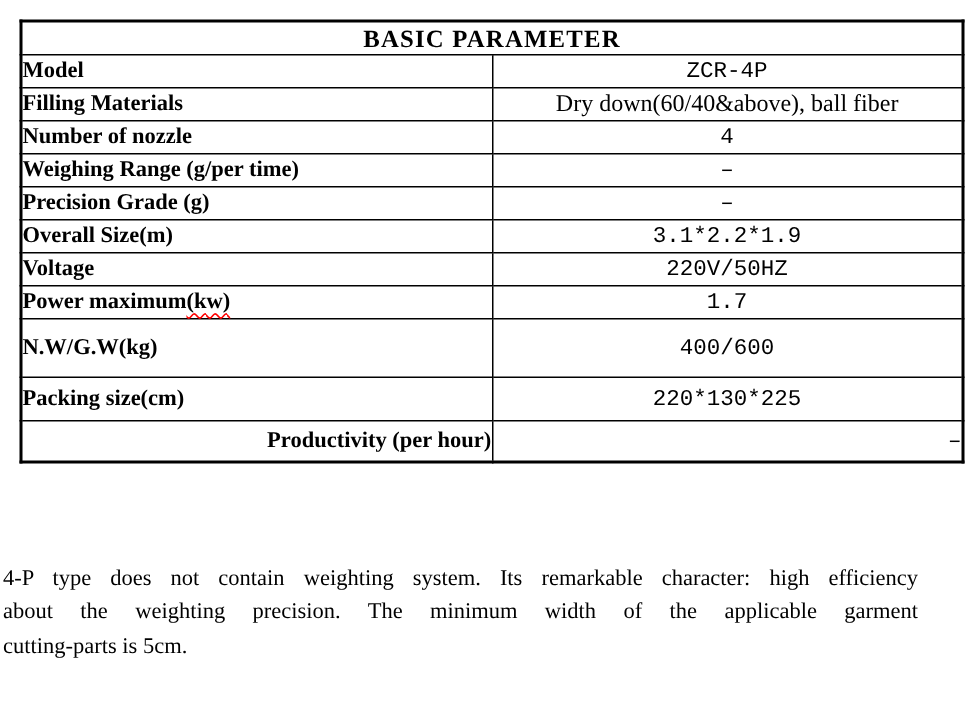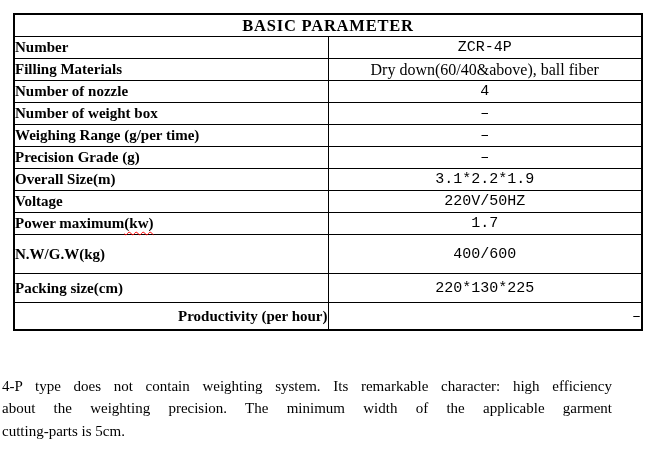--- a/index.html
+++ b/index.html
@@ -91,34 +91,30 @@
 <div class="page">
 
   <table class="spec-table">
     <thead>
       <tr>
         <th class="table-title" colspan="2">BASIC PARAMETER</th>
       </tr>
     </thead>
     <tbody id="spec-rows">
         <tr class="row-standard">
-          <td class="label-cell">Number</td>
+          <td class="label-cell">Model</td>
           <td class="value-cell mono">ZCR-4P</td>
         </tr>
         <tr class="row-standard">
           <td class="label-cell">Filling Materials</td>
           <td class="value-cell serif">Dry down(60/40&amp;above), ball fiber</td>
         </tr>
         <tr class="row-standard">
           <td class="label-cell">Number of nozzle</td>
           <td class="value-cell mono">4</td>
-        </tr>
-        <tr class="row-standard">
-          <td class="label-cell">Number of weight box</td>
-          <td class="value-cell mono">–</td>
         </tr>
         <tr class="row-standard">
           <td class="label-cell">Weighing Range (g/per time)</td>
           <td class="value-cell mono">–</td>
         </tr>
         <tr class="row-standard">
           <td class="label-cell">Precision Grade (g)</td>
           <td class="value-cell mono">–</td>
         </tr>
         <tr class="row-standard">

